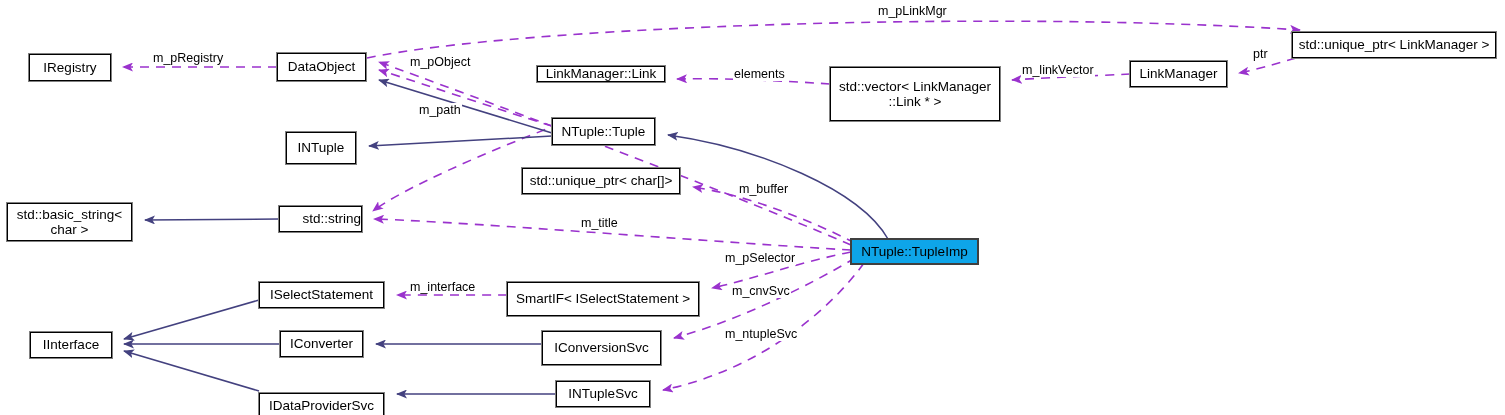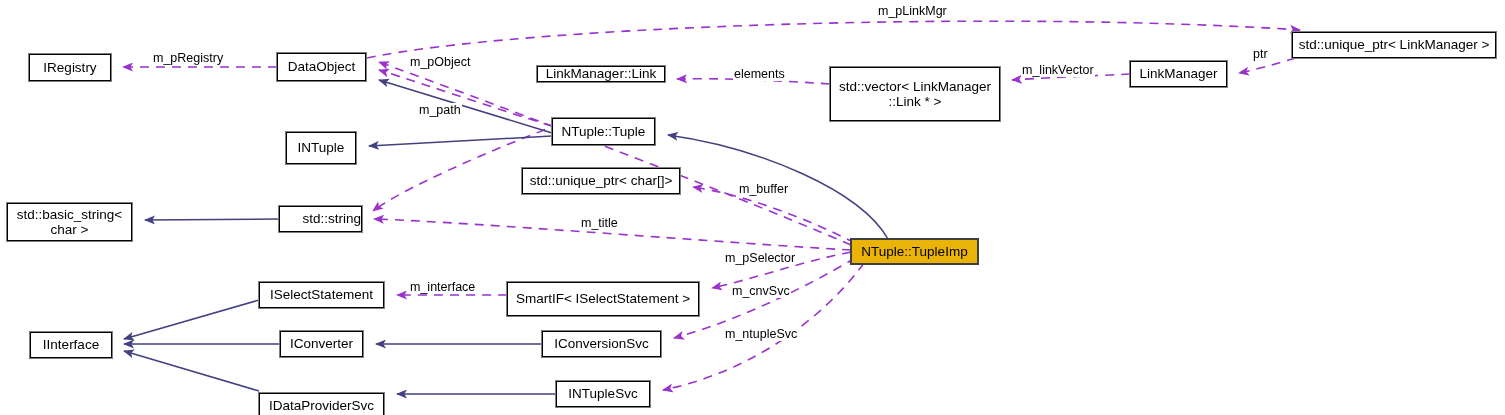--- a/index.html
+++ b/index.html
@@ -3,21 +3,21 @@
 <meta charset="utf-8">
 <style>
   html,body{margin:0;padding:0;background:#ffffff;}
   #canvas{position:relative;width:1505px;height:415px;background:#ffffff;
           font-family:"Liberation Sans","DejaVu Sans",sans-serif;overflow:hidden;}
   svg.edges{position:absolute;left:0;top:0;width:1505px;height:415px;}
   .node{position:absolute;box-sizing:border-box;background:#ffffff;
         border:1px solid #000000;outline:1px solid #808080;
         display:flex;align-items:center;justify-content:center;text-align:center;
         font-size:13.5px;color:#000000;line-height:1.12;z-index:5;}
-  .node.hl{background:#eab308;border:1px solid #404040;outline:1px solid #404040;}
+  .node.hl{background:#0ea5e9;border:1px solid #404040;outline:1px solid #404040;}
   .elabel{position:absolute;font-size:12.5px;color:#000000;white-space:nowrap;z-index:6;
           background:#ffffff;padding:0 1px;}
 </style>
 </head>
 <body>
 
 <div id="canvas">
 
   <svg class="edges" viewBox="0 0 1505 415">
     <defs>
@@ -120,21 +120,21 @@
       </div>
       <div class="node" style="left: 507px; top: 282px; width: 192px; height: 34px;">
         <span style="white-space: pre-line;">SmartIF&lt; ISelectStatement &gt;</span>
       </div>
       <div class="node" style="left: 30px; top: 332px; width: 82px; height: 26px;">
         <span style="white-space: pre-line;">IInterface</span>
       </div>
       <div class="node" style="left: 280px; top: 331px; width: 83px; height: 26px;">
         <span style="white-space: pre-line;">IConverter</span>
       </div>
-      <div class="node" style="left: 542px; top: 331px; width: 119px; height: 26px;">
+      <div class="node" style="left: 542px; top: 331px; width: 119px; height: 34px;">
         <span style="white-space: pre-line;">IConversionSvc</span>
       </div>
       <div class="node" style="left: 259px; top: 381px; width: 125px; height: 26px; margin-top: 12px;">
         <span style="white-space: pre-line;">IDataProviderSvc</span>
       </div>
       <div class="node" style="left: 556px; top: 381px; width: 94px; height: 26px; text-align: right;">
         <span style="white-space: pre-line;">INTupleSvc</span>
       </div>
     </div>
   <div id="labels">

